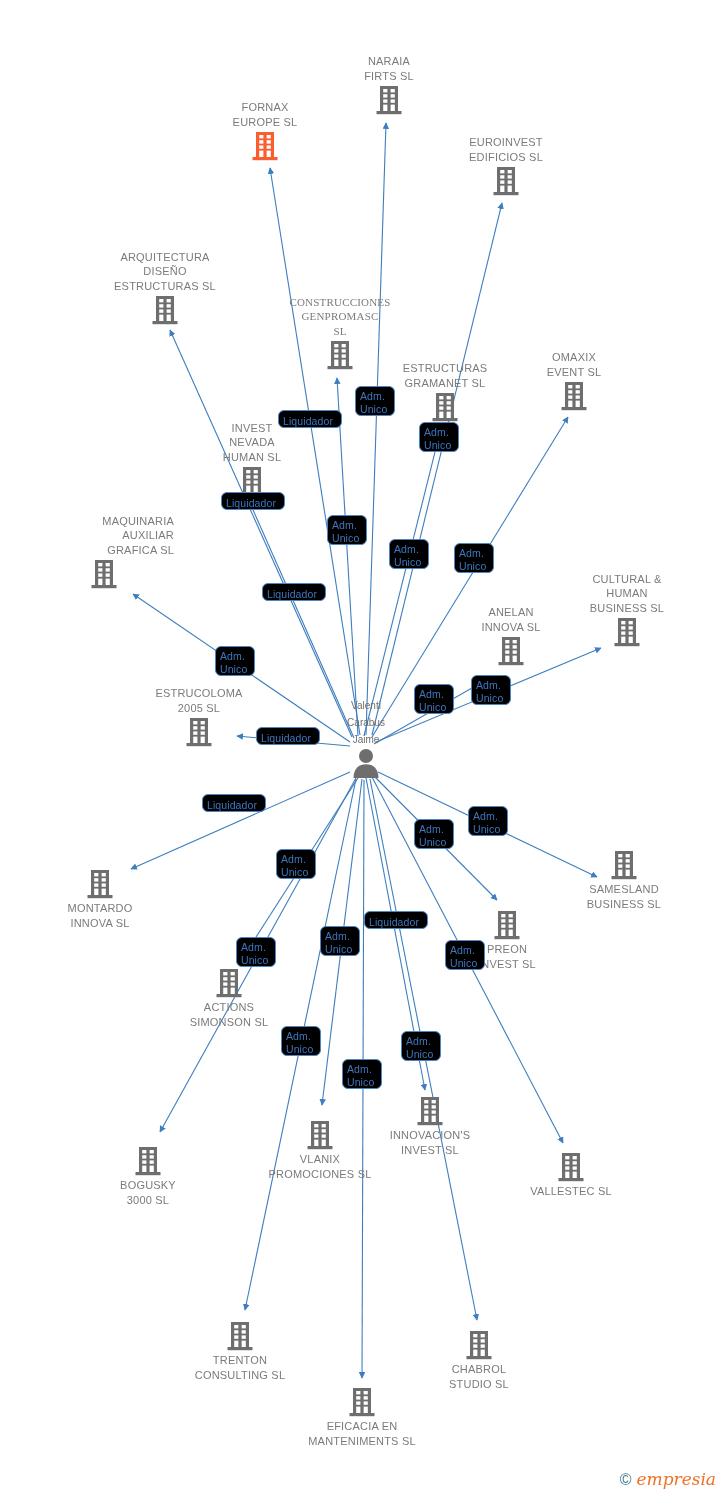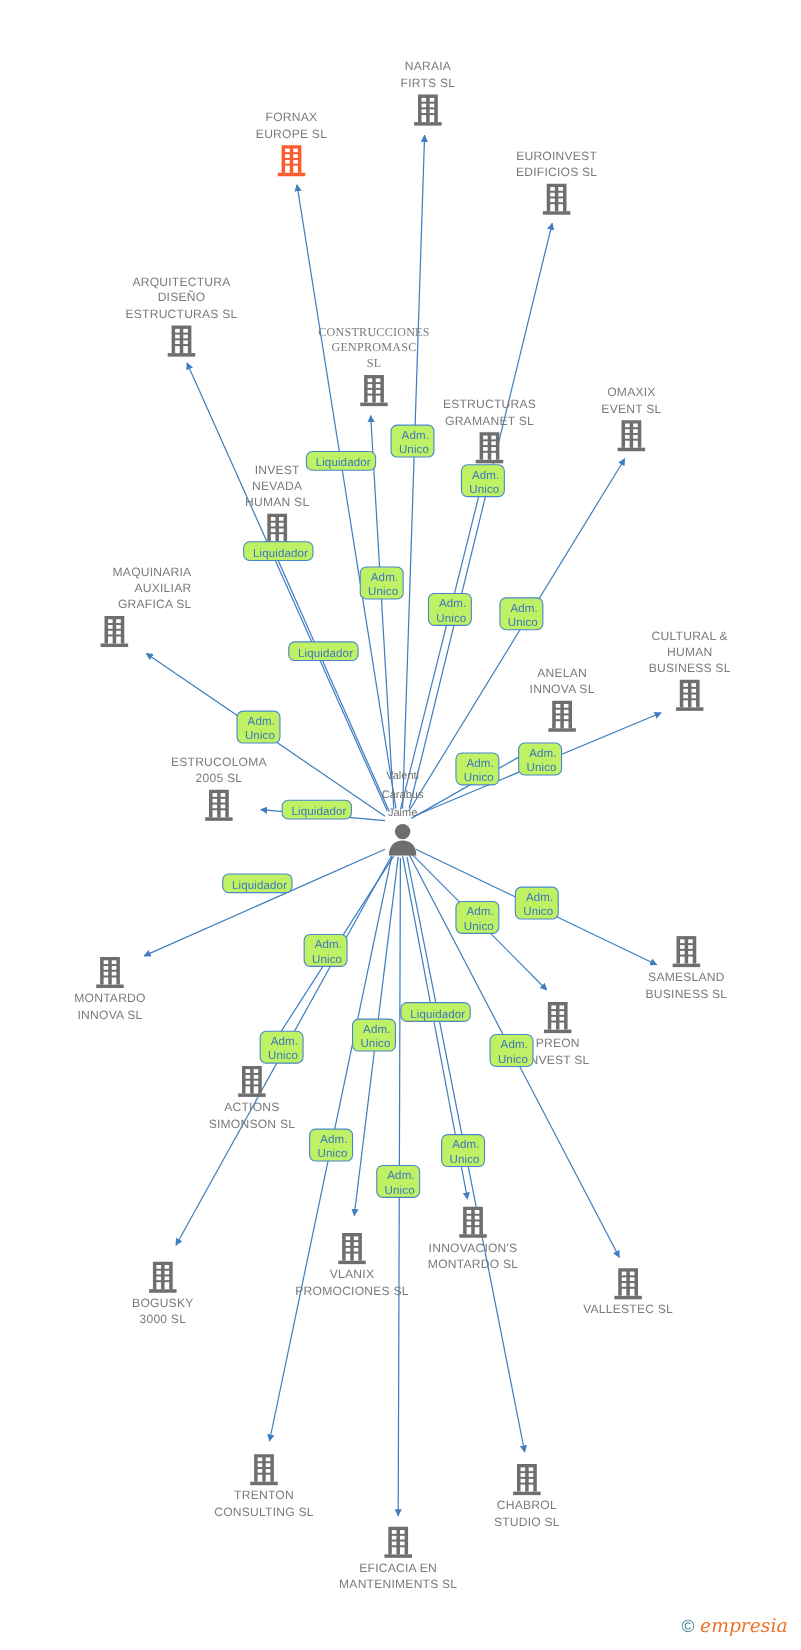--- a/index.html
+++ b/index.html
@@ -55,25 +55,25 @@
     margin-left:-65px;
     text-align:center;
   }
 
   
   .badge{
     position:absolute;
     box-sizing:border-box;
     border:1px solid #4a86c8;
     border-radius:6px;
-    background:#bef264;
+    background:#000000;
     color:#3f75bd;
     font-size:10.5px;
     line-height:12.5px;
-    text-align:right;
+    text-align:left;
     padding:3px 4px;
     white-space:pre-line;
     letter-spacing:.1px;
   }
   .badge.one{ padding-top:4px; }
 
   
   #watermark{
     position:absolute;
     right:12px;
@@ -403,21 +403,21 @@
           <rect x="9.2" y="5" width="4.2" height="3.4" fill="#ffffff"></rect>
           <rect x="16.6" y="5" width="4.2" height="3.4" fill="#ffffff"></rect>
           <rect x="9.2" y="10.2" width="4.2" height="3.4" fill="#ffffff"></rect>
           <rect x="16.6" y="10.2" width="4.2" height="3.4" fill="#ffffff"></rect>
           <rect x="9.2" y="15.4" width="4.2" height="3.4" fill="#ffffff"></rect>
           <rect x="16.6" y="15.4" width="4.2" height="3.4" fill="#ffffff"></rect>
           <rect x="9.2" y="20.6" width="4.2" height="6.4" fill="#ffffff"></rect>
           <rect x="16.6" y="20.6" width="4.2" height="6.4" fill="#ffffff"></rect>
         </svg>
         <span class="lbl">INNOVACION'S
-MONTARDO SL</span>
+INVEST SL</span>
       </div>
       <div class="node below" style="left: 148px; top: 1145px;">
         <svg width="30" height="32" viewBox="0 0 30 32" class="bld">
           <path d="M6 2 H24 V27 H6 Z" fill="#6e6e6e"></path>
           <rect x="2.5" y="27" width="25" height="3.2" fill="#6e6e6e"></rect>
           <rect x="9.2" y="5" width="4.2" height="3.4" fill="#ffffff"></rect>
           <rect x="16.6" y="5" width="4.2" height="3.4" fill="#ffffff"></rect>
           <rect x="9.2" y="10.2" width="4.2" height="3.4" fill="#ffffff"></rect>
           <rect x="16.6" y="10.2" width="4.2" height="3.4" fill="#ffffff"></rect>
           <rect x="9.2" y="15.4" width="4.2" height="3.4" fill="#ffffff"></rect>

